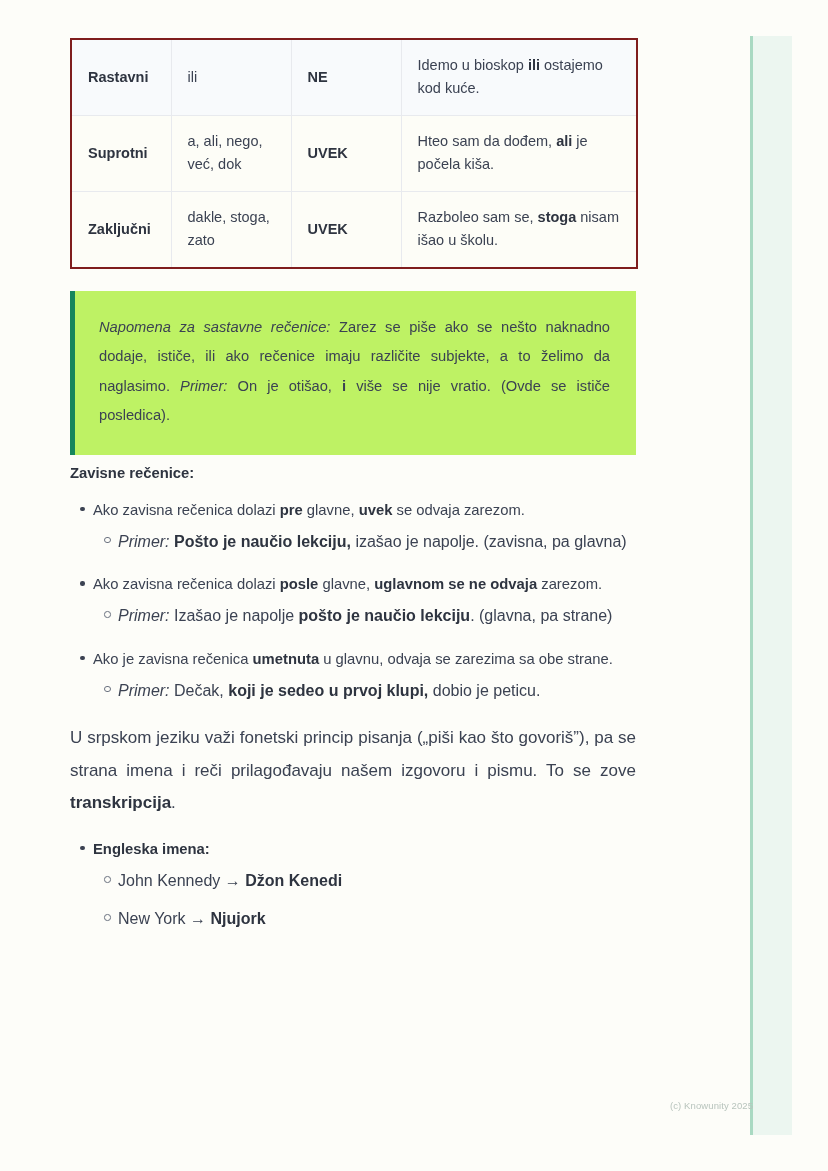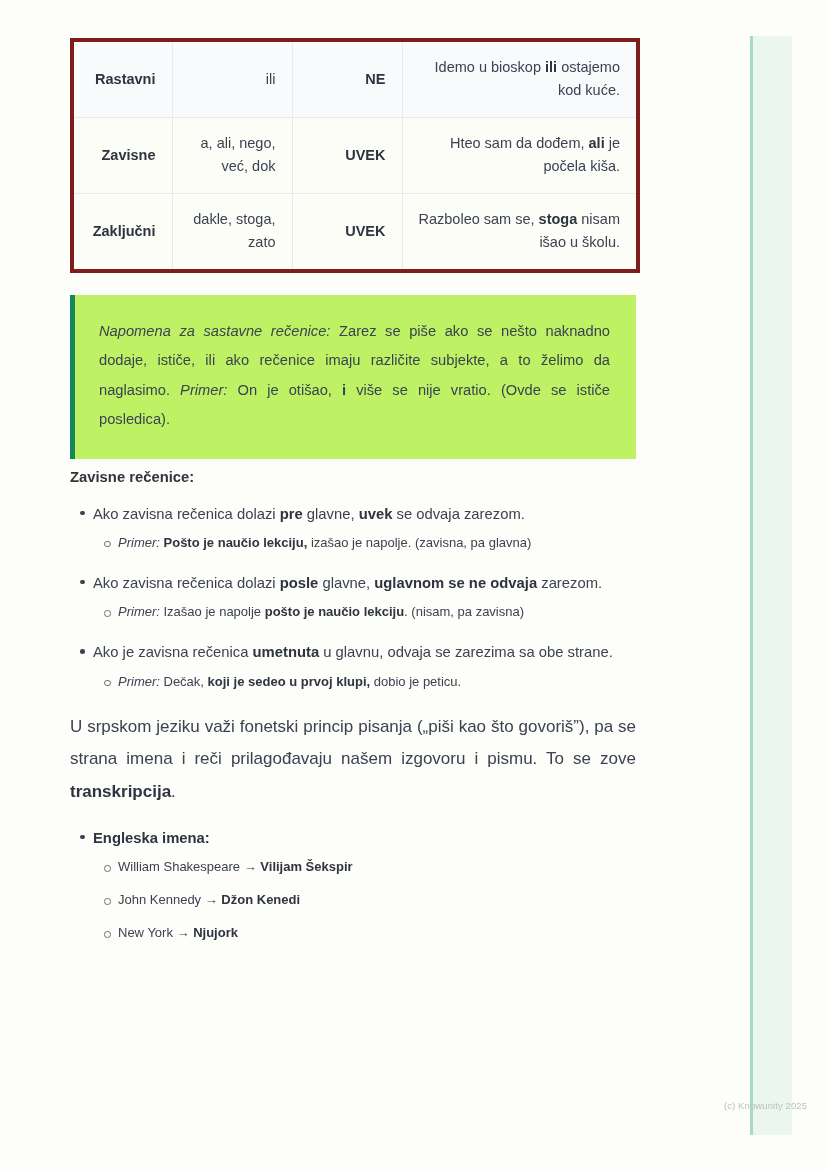--- a/index.html
+++ b/index.html
@@ -33,23 +33,22 @@
     position: absolute;
     left: 70px;
     top: 38px;
     width: 566px;
   }
 
   
   .tbl {
     width: 566px;
     border-collapse: collapse;
-    border: 4px solid #7f1d1d;
+    border: 2px solid #7f1d1d;
     table-layout: fixed;
-    text-align: right;
   }
   .tbl td {
     border: 1px solid #e8eaee;
     padding: 14px 16px;
     vertical-align: middle;
     font-size: 14.5px;
     line-height: 1.62;
     color: #3b4252;
   }
   .tbl .c1 { width: 100px; font-weight: bold; color: #2e3440; }
@@ -109,21 +108,21 @@
 
   ul.lvl2 {
     list-style: none;
     margin-top: 5px;
     margin-left: 0;
   }
   ul.lvl2 > li {
     position: relative;
     padding-left: 25px;
     margin-bottom: 11px;
-    font-size: 13px;
+    font-size: 16px;
     line-height: 1.7;
     color: #3b4252;
   }
   ul.lvl2 > li::before {
     content: "";
     position: absolute;
     left: 11px;
     top: 9px;
     width: 4.5px;
     height: 4.5px;
@@ -151,21 +150,21 @@
     font-size: 17px;
     line-height: 1.92;
     color: #3b4252;
     text-align: justify;
   }
   p.body b { font-weight: bold; color: #2e3440; }
 
   
   #watermark {
     position: absolute;
-    left: 724px;
+    left: 670px;
     top: 1100px;
     font-size: 9.5px;
     color: #b8c4bd;
     letter-spacing: 0.1px;
     white-space: nowrap;
   }
 </style>
 </head>
 <body>
 
@@ -175,21 +174,21 @@
 
   <table class="tbl">
     <tbody>
       <tr class="odd">
         <td class="c1">Rastavni</td>
         <td class="c2">ili</td>
         <td class="c3">NE</td>
         <td class="c4"><span>Idemo u bioskop </span><b>ili</b><span> ostajemo kod kuće.</span></td>
       </tr>
       <tr class="even">
-        <td class="c1">Zavisne</td>
+        <td class="c1">Suprotni</td>
         <td class="c2">a, ali, nego, već, dok</td>
         <td class="c3">UVEK</td>
         <td class="c4"><span>Hteo sam da dođem, </span><b>ali</b><span> je počela kiša.</span></td>
       </tr>
       <tr class="even">
         <td class="c1">Zaključni</td>
         <td class="c2">dakle, stoga, zato</td>
         <td class="c3">UVEK</td>
         <td class="c4"><span>Razboleo sam se, </span><b>stoga</b><span> nisam išao u školu.</span></td>
       </tr>
@@ -201,37 +200,36 @@
   <div class="sublabel">Zavisne rečenice:</div>
 
   <ul class="lvl1">
     <li class="tight"><span>Ako zavisna rečenica dolazi </span><b>pre</b><span> glavne, </span><b>uvek</b><span> se odvaja zarezom.</span>
       <ul class="lvl2">
         <li><i>Primer:</i><span> </span><b>Pošto je naučio lekciju,</b><span> izašao je napolje. (zavisna, pa glavna)</span></li>
       </ul>
     </li>
     <li class="tight"><span>Ako zavisna rečenica dolazi </span><b>posle</b><span> glavne, </span><b>uglavnom se ne odvaja</b><span> zarezom.</span>
       <ul class="lvl2">
-        <li><i>Primer:</i><span> Izašao je napolje </span><b>pošto je naučio lekciju</b><span>. (nisam, pa zavisna)</span></li>
+        <li><i>Primer:</i><span> Izašao je napolje </span><b>pošto je naučio lekciju</b><span>. (glavna, pa strane)</span></li>
       </ul>
     </li>
     <li class="tight"><span>Ako je zavisna rečenica </span><b>umetnuta</b><span> u glavnu, odvaja se zarezima sa obe strane.</span><b></b><span></span>
       <ul class="lvl2">
         <li><i>Primer:</i><span> Dečak, </span><b>koji je sedeo u prvoj klupi,</b><span> dobio je peticu.</span></li>
       </ul>
     </li>
   </ul>
 
 
   <p class="body"><span>U srpskom jeziku važi fonetski princip pisanja („piši kao što govoriš”), pa se strana imena i reči prilagođavaju našem izgovoru i pismu. To se zove </span><b>transkripcija</b><span>.</span></p>
 
   <ul class="lvl1">
     <li class="tight"><b>Engleska imena:</b>
       <ul class="lvl2">
-        <li><span>William Shakespeare → </span><b>Vilijam Šekspir</b></li>
         <li><span>John Kennedy → </span><b>Džon Kenedi</b></li>
         <li><span>New York → </span><b>Njujork</b></li>
       </ul>
     </li>
   </ul>
 
 </div>
 
 <div id="watermark">(c) Knowunity 2025</div>
 

